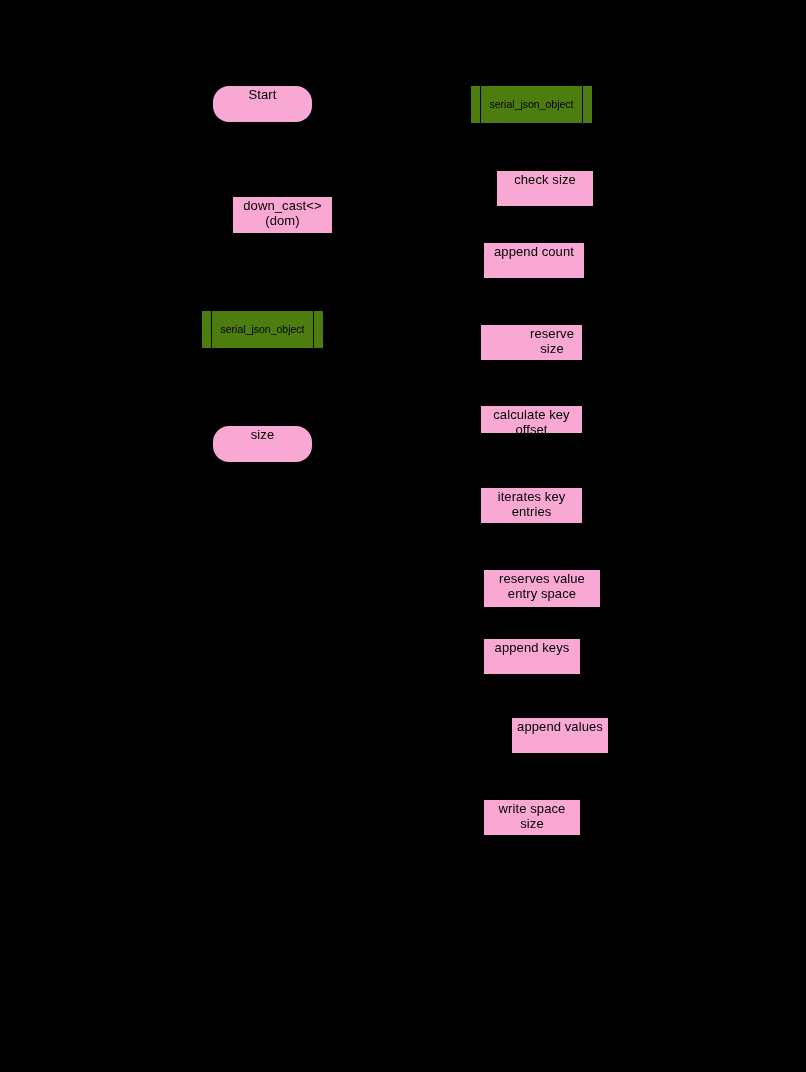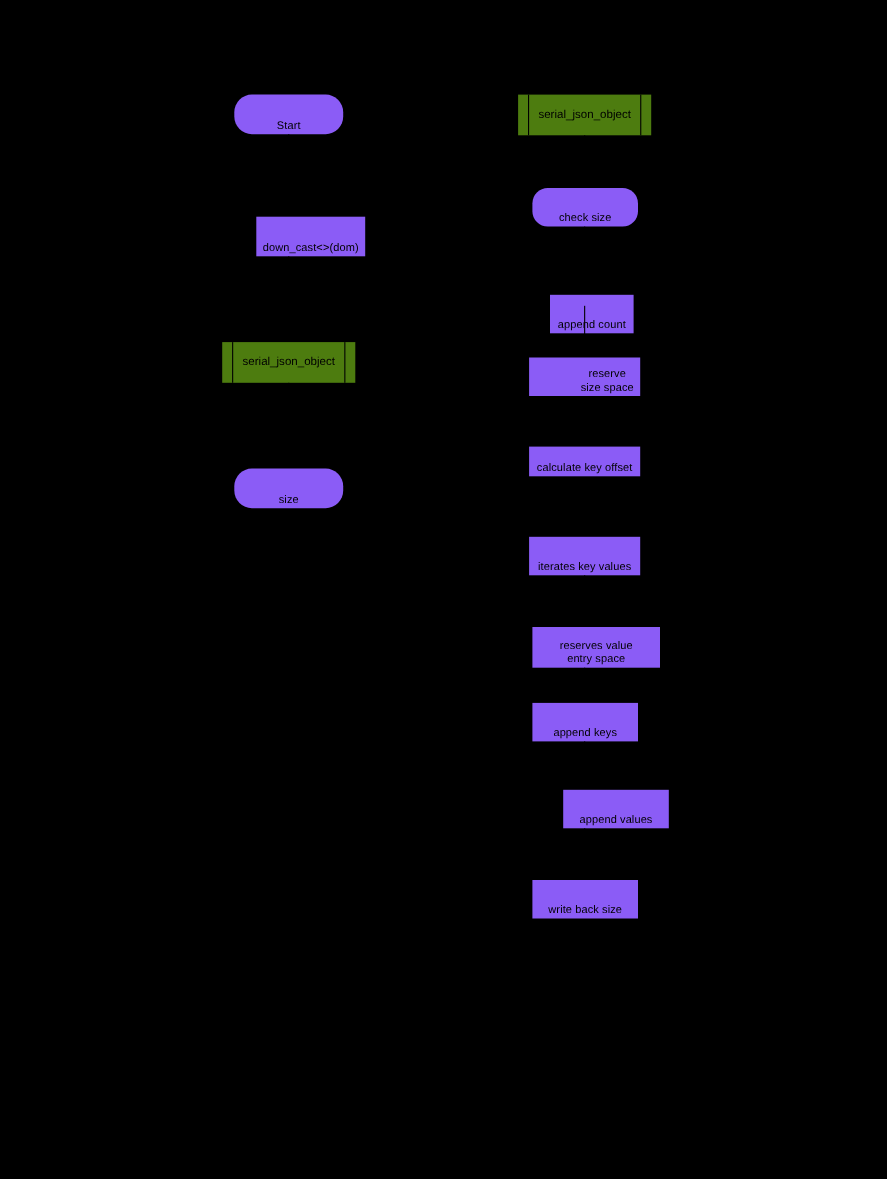--- a/index.html
+++ b/index.html
@@ -18,27 +18,27 @@
     position: relative;
     width: 806px;
     height: 1072px;
     background: #000000;
   }
 
   
   .node {
     position: absolute;
     box-sizing: border-box;
-    background: #8b5cf6;
+    background: #f9a8d4;
     color: #000000;
     display: flex;
-    align-items: flex-end;
+    align-items: flex-start;
     justify-content: center;
     text-align: center;
-    font-size: 10px;
+    font-size: 13px;
     line-height: 1.15;
     letter-spacing: 0.1px;
     white-space: pre-line;
     padding: 2px 4px;
   }
   .node.terminator {
     border-radius: 16px;
   }
   .node.process {
     border-radius: 0;
@@ -117,28 +117,28 @@
 
   <div class="sub-wrap" style="left:471px;top:86px;width:121px;height:37px;">
     <div class="bar left"></div>
     <div class="bar right"></div>
     <div class="sub-label">serial_json_object</div>
   </div>
 
   <div class="edge v" style="left:531px;top:123px;height:44px;"></div>
   <div class="arrow" style="left:528px;top:166px;"></div>
 
-  <div class="node process" style="left:484px;top:171px;width:96px;height:35px;border-radius:14px;">
+  <div class="node process" style="left:497px;top:171px;width:96px;height:35px;">
     <span>check size</span>
   </div>
 
   <div class="edge v" style="left:531px;top:206px;height:33px;"></div>
   <div class="arrow" style="left:528px;top:238px;"></div>
 
-  <div class="node process" style="left:500px;top:243px;width:76px;height:35px;margin-top:25px;">
+  <div class="node process" style="left:484px;top:243px;width:100px;height:35px;">
     <span>append count</span>
   </div>
 
   <div class="edge v" style="left:531px;top:278px;height:43px;"></div>
   <div class="arrow" style="left:528px;top:320px;"></div>
 
   <div class="node process" style="left:481px;top:325px;width:101px;height:35px;padding-left:45px;">
     <span>reserve size space</span>
   </div>
 
@@ -146,21 +146,21 @@
   <div class="arrow" style="left:528px;top:401px;"></div>
 
   <div class="node process" style="left:481px;top:406px;width:101px;height:27px;">
     <span>calculate key offset</span>
   </div>
 
   <div class="edge v" style="left:531px;top:441px;height:43px;"></div>
   <div class="arrow" style="left:528px;top:483px;"></div>
 
   <div class="node process" style="left:481px;top:488px;width:101px;height:35px;">
-    <span>iterates key values</span>
+    <span>iterates key entries</span>
   </div>
 
   <div class="edge v" style="left:531px;top:523px;height:43px;"></div>
   <div class="arrow" style="left:528px;top:565px;"></div>
 
   <div class="node process" style="left:484px;top:570px;width:116px;height:37px;">
     <span>reserves value
 entry space</span>
   </div>
 
@@ -175,16 +175,16 @@
   <div class="arrow" style="left:528px;top:713px;"></div>
 
   <div class="node process" style="left:512px;top:718px;width:96px;height:35px;">
     <span>append values</span>
   </div>
 
   <div class="edge v" style="left:531px;top:753px;height:43px;"></div>
   <div class="arrow" style="left:528px;top:795px;"></div>
 
   <div class="node process" style="left:484px;top:800px;width:96px;height:35px;">
-    <span>write back size</span>
+    <span>write space size</span>
   </div>
 
 </div>
 
 </body></html>

